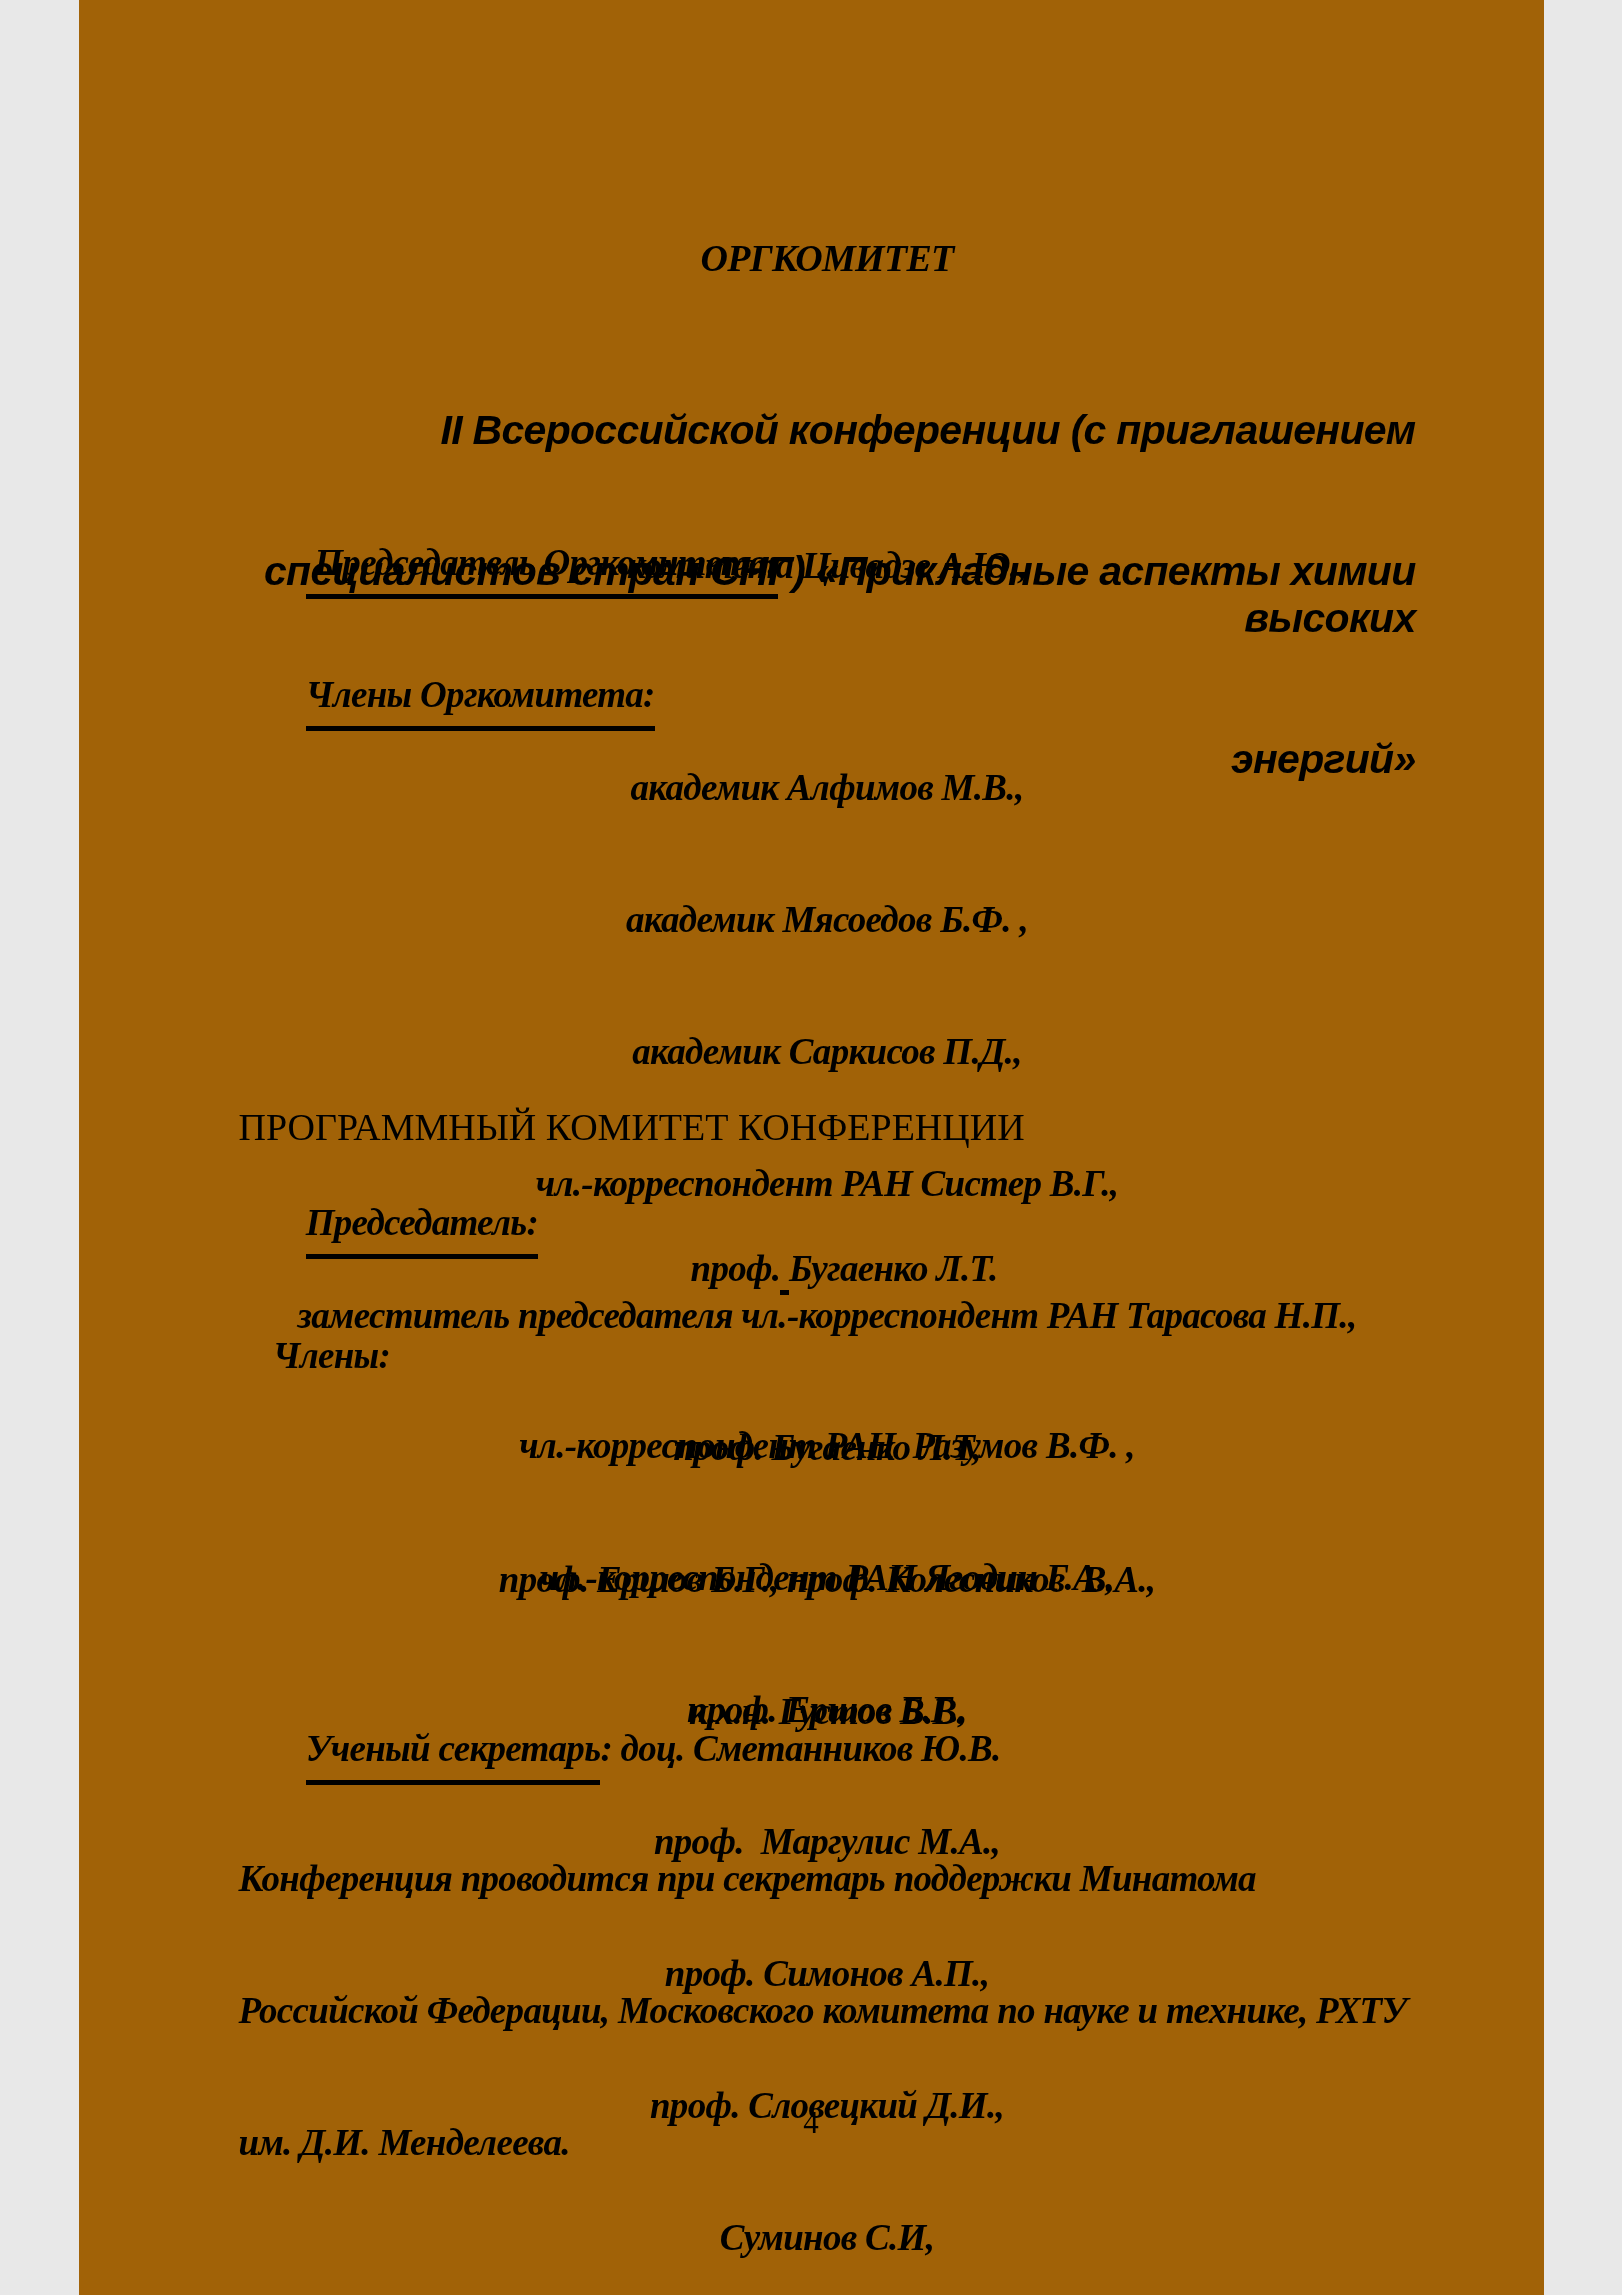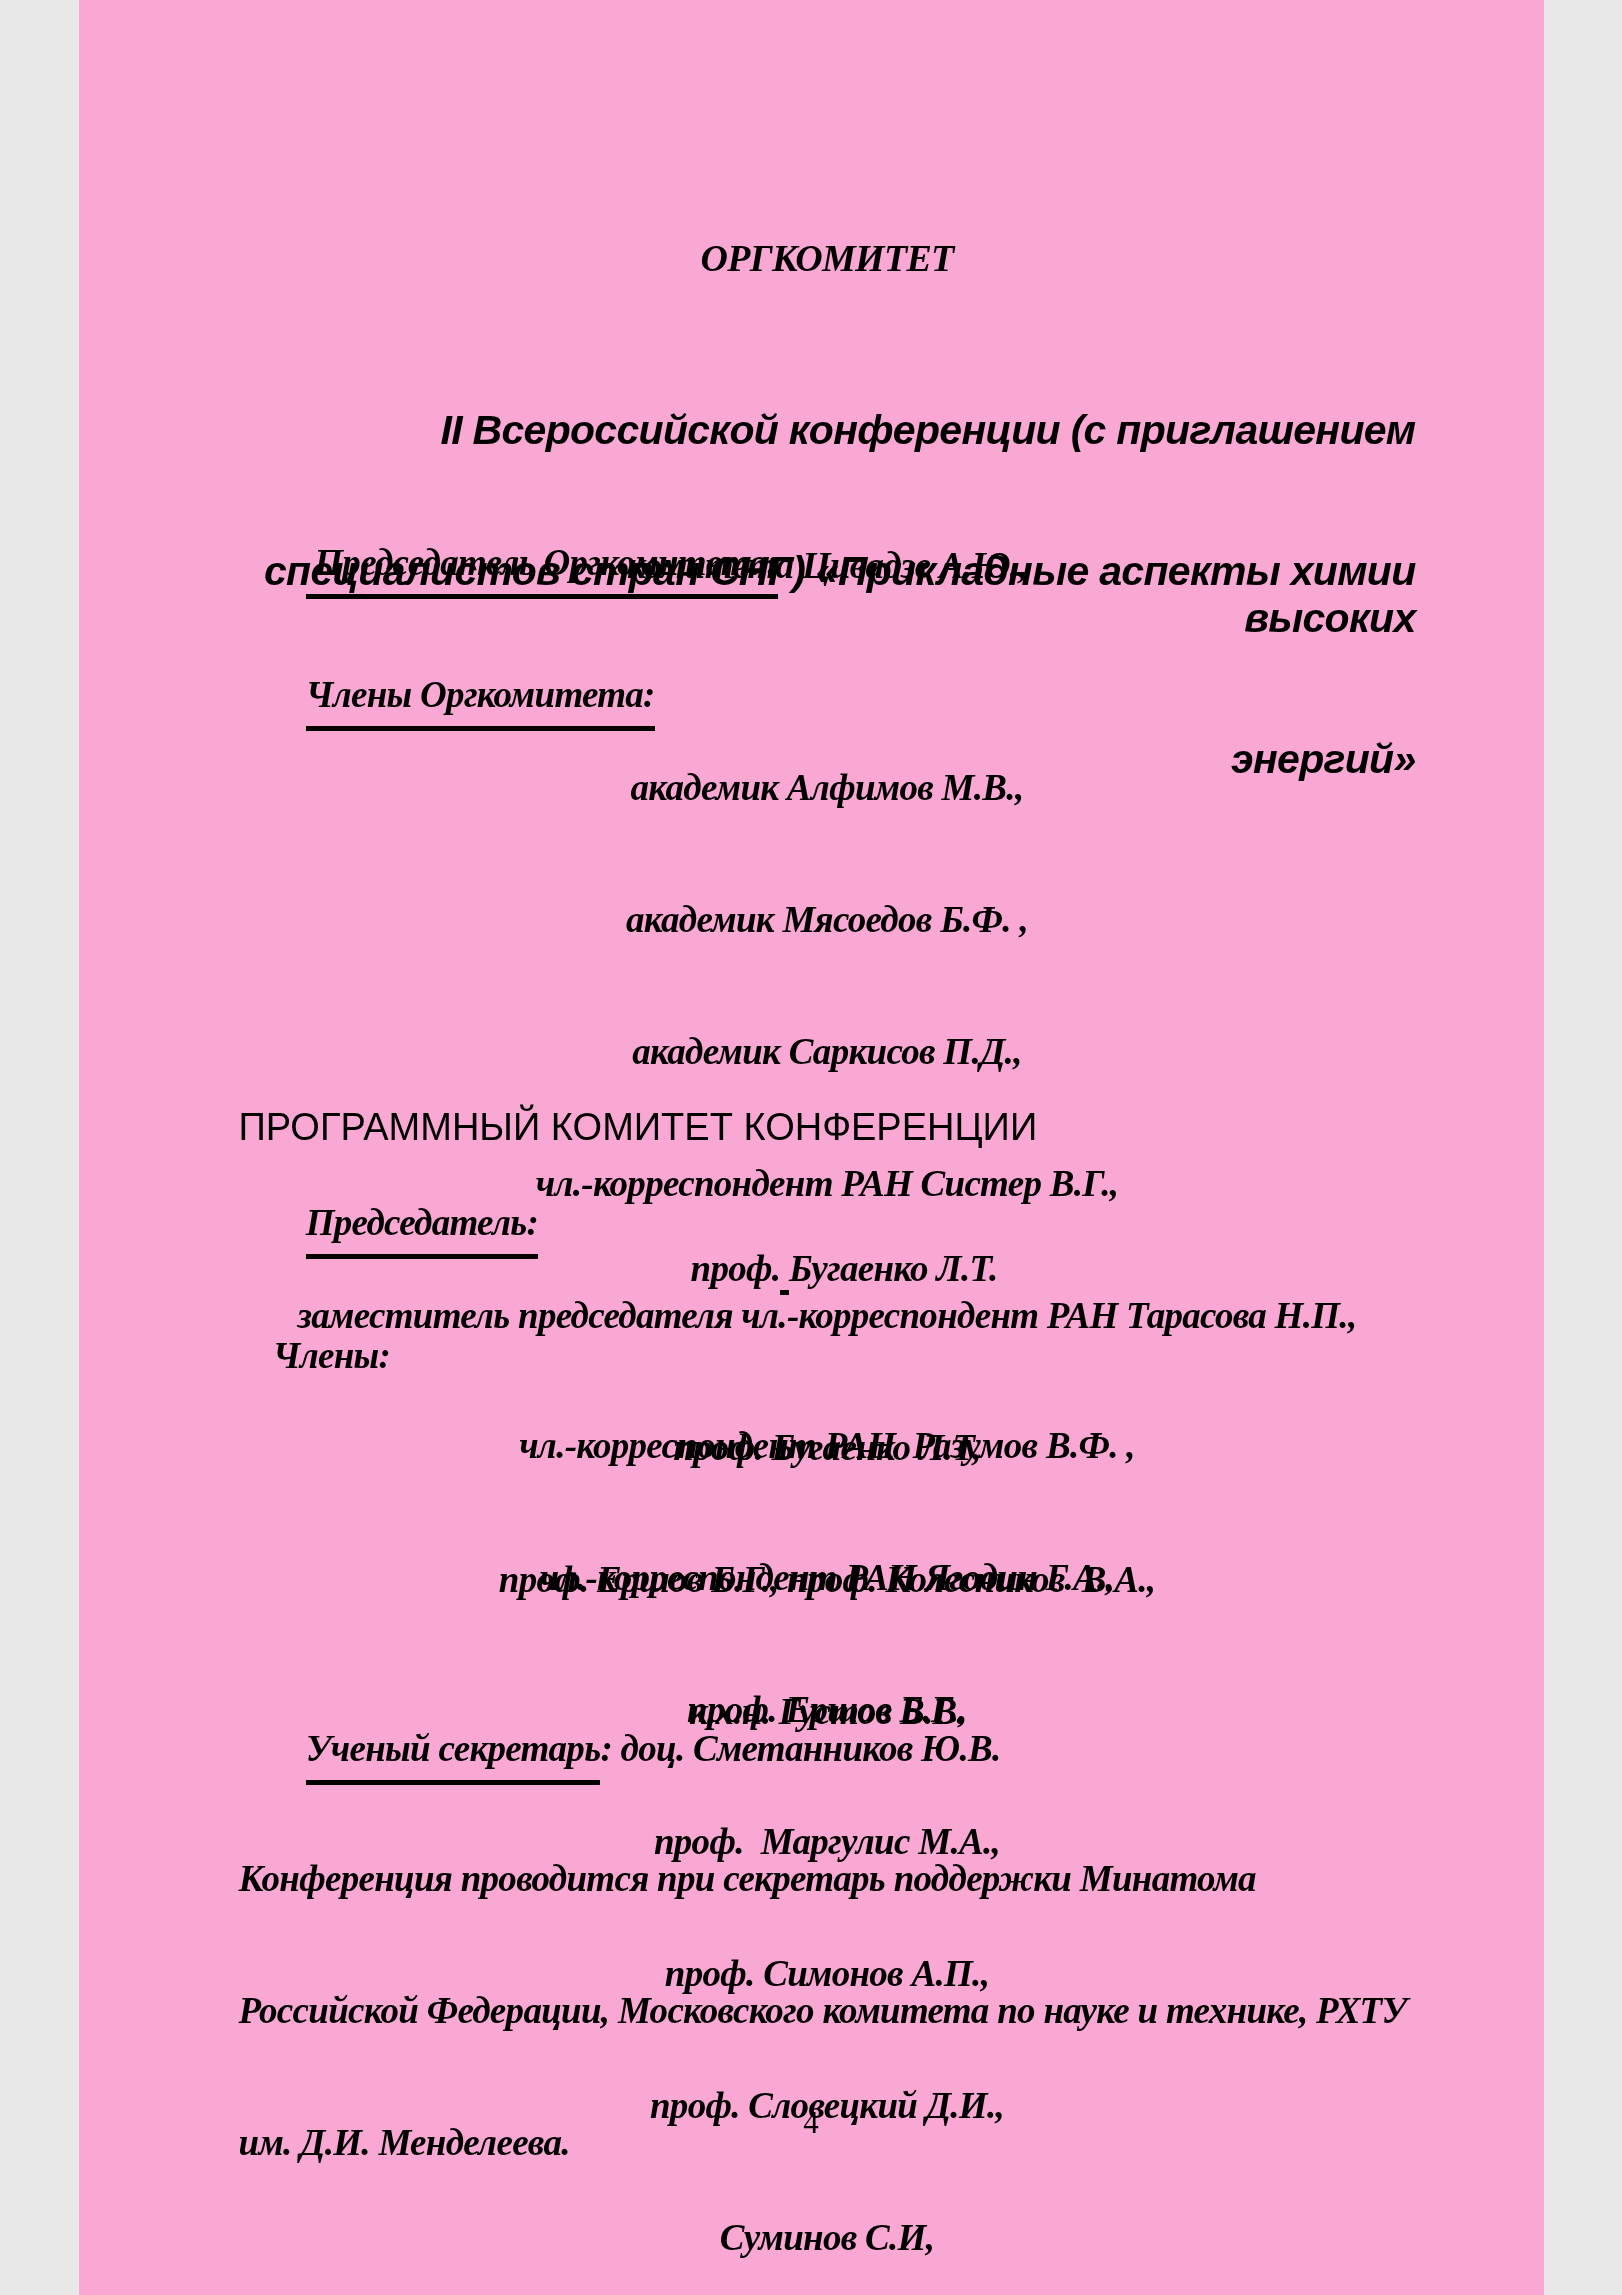--- a/index.html
+++ b/index.html
@@ -1,21 +1,21 @@
 <!DOCTYPE html>
 <html lang="ru" style="font-size:10.5px"><head>
 <meta charset="utf-8">
 <style>
   html, body { margin: 0; padding: 0; background: #e8e8e8; }
   .page {
     position: relative;
     width: 1465px;
     height: 2295px;
     margin: 0 auto;
-    background: #f9a8d4;
+    background: #a16207;
     color: #000000;
     font-family: "Liberation Serif", serif;
     overflow: hidden;
   }
   .abs {
     position: absolute;
     left: 160px;
     right: 128px;
   }
   .serif-bi {
@@ -30,21 +30,21 @@
   .sans-bi {
     font-family: "Liberation Sans", sans-serif;
     font-weight: bold;
     font-style: italic;
     font-size: 41px;
     line-height: 47px;
     letter-spacing: -0.7px;
     white-space: pre-wrap;
   }
   .serif-caps {
-    font-family: Liberation Sans, sans-serif;
+    font-family: Liberation Serif, serif;
     font-weight: normal;
     font-style: normal;
     font-size: 38px;
     line-height: 44px;
     white-space: pre-wrap;
   }
   .center { text-align: center; }
   .u { border-bottom: 5.2px solid #000000; padding-bottom: 11px; margin-left: 33px; }
   .u-space { border-bottom: 5.2px solid #000000; padding-bottom: 1.3px; }
   .pagenum {

